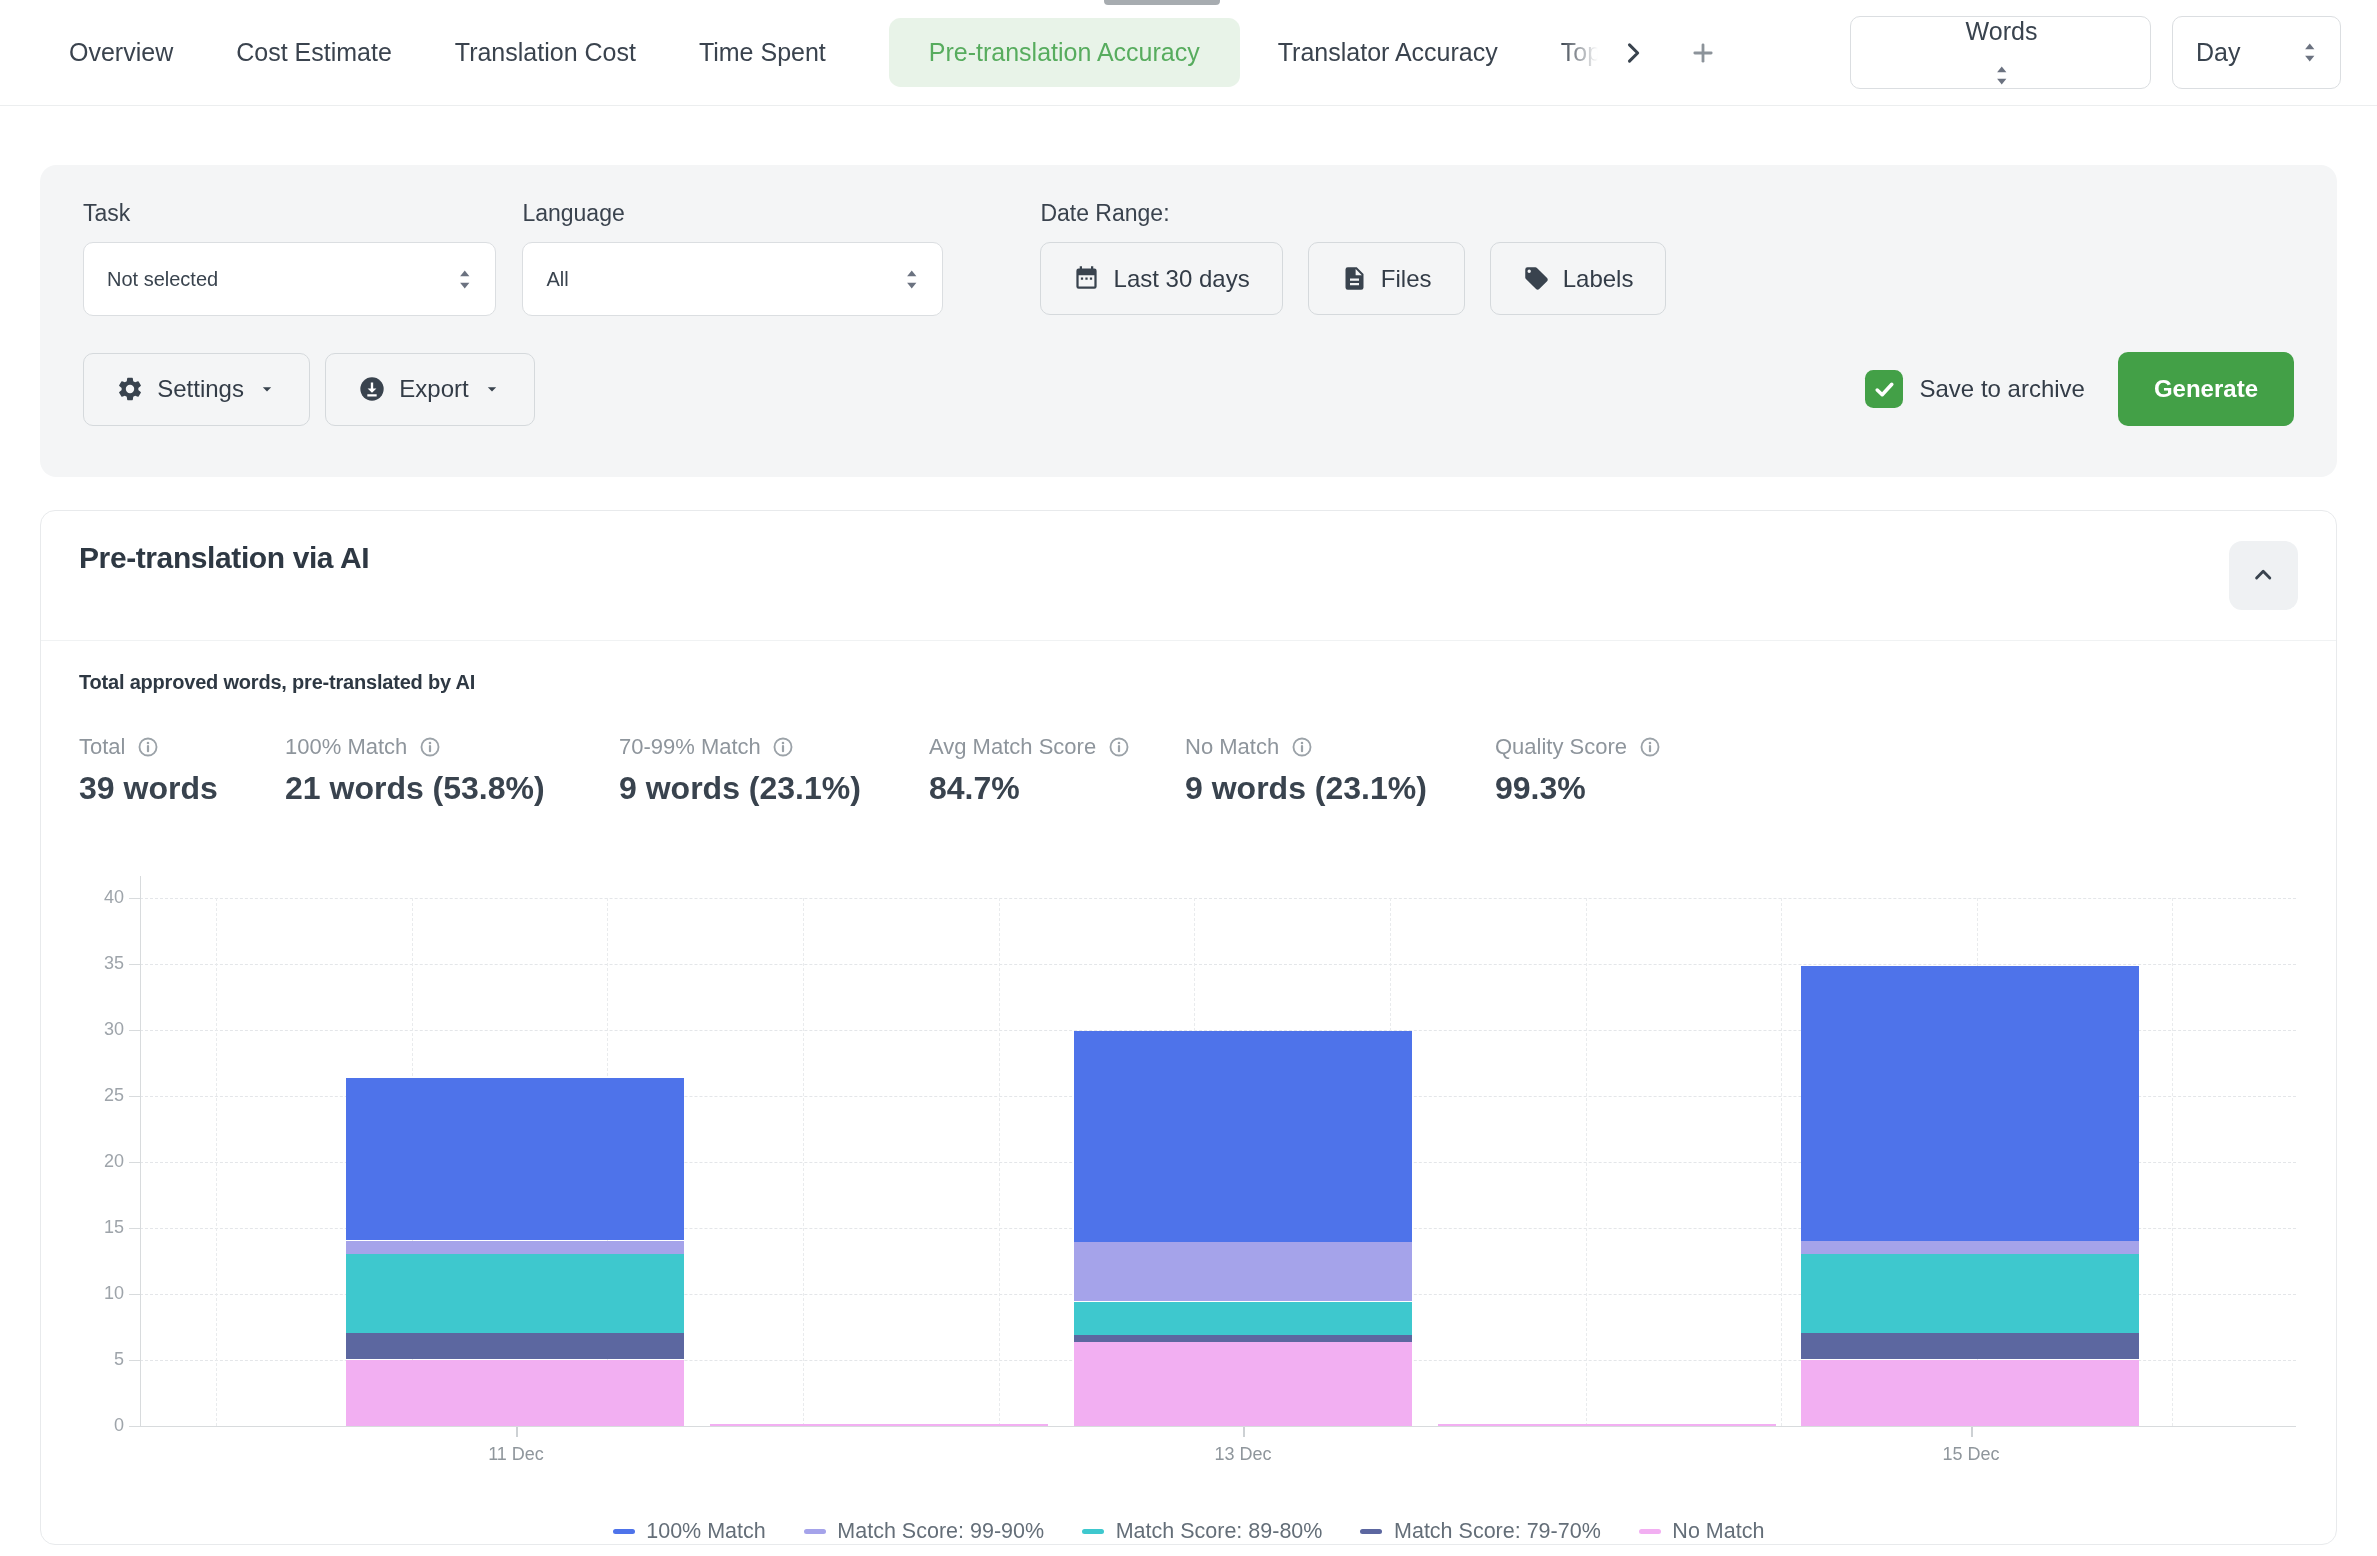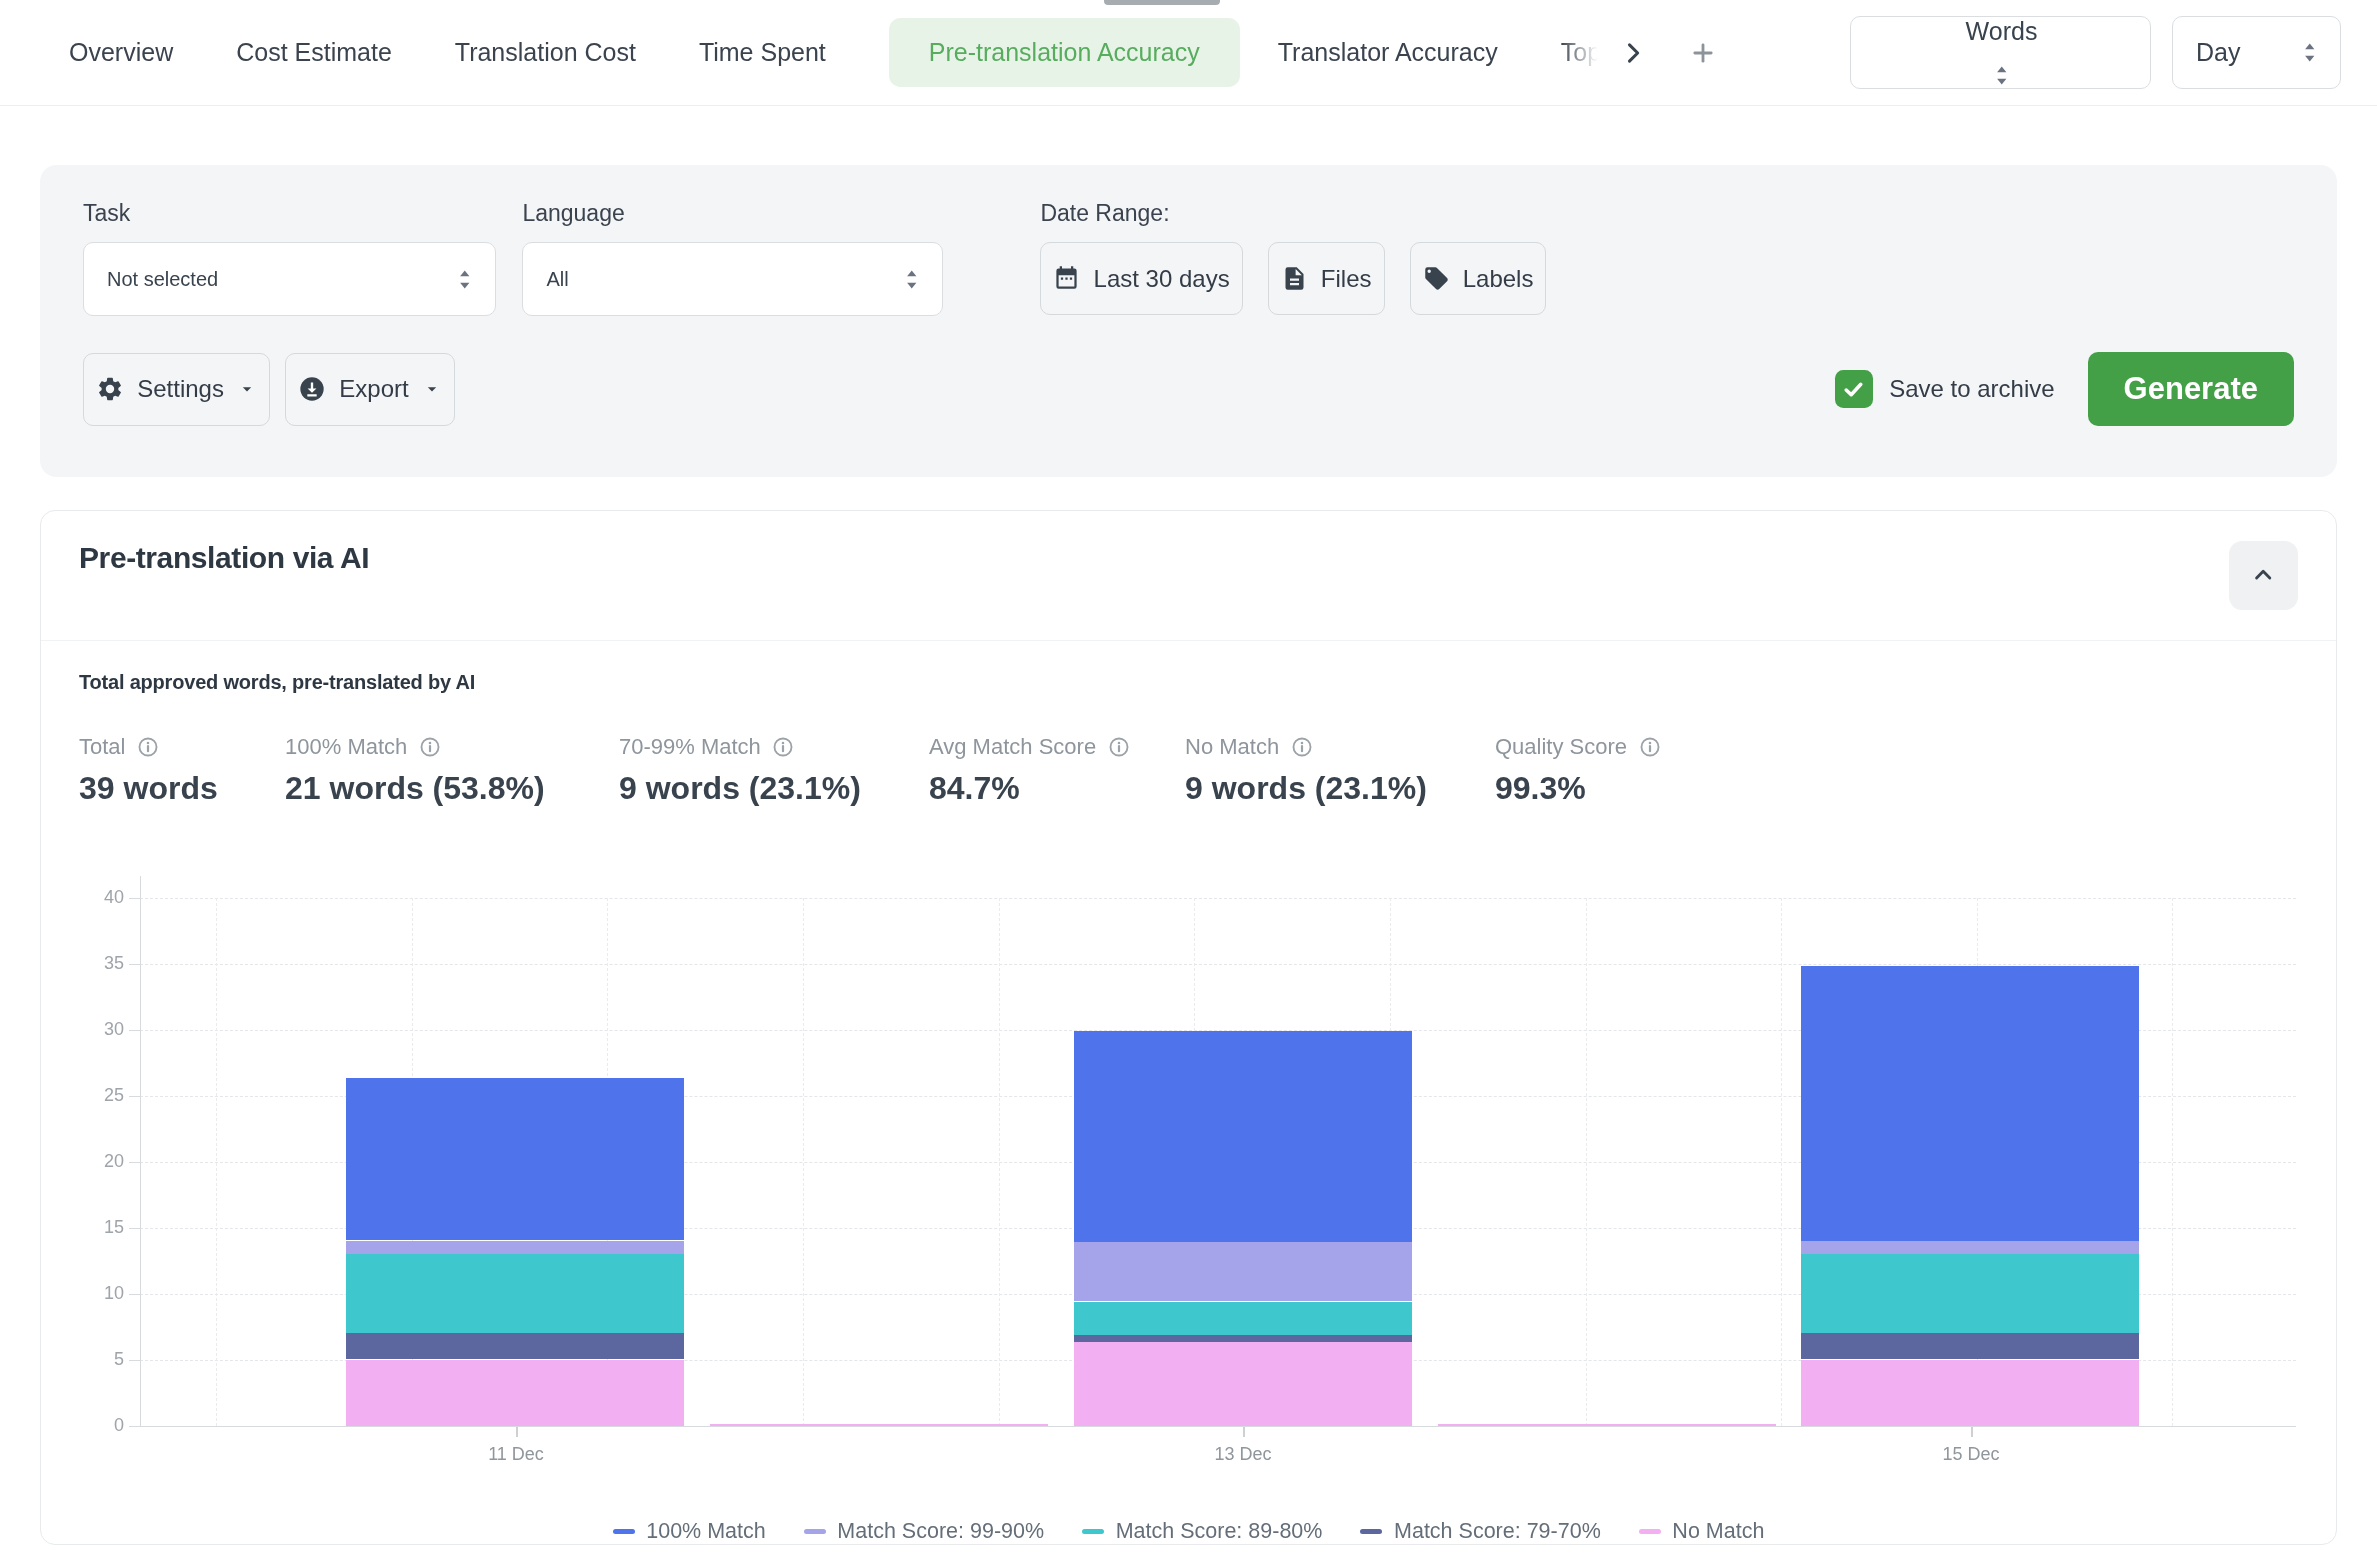--- a/index.html
+++ b/index.html
@@ -33,30 +33,30 @@
 
   
   .filter-panel { margin:59px 40px 0; background:#F4F5F6; border-radius:16.5px;
     padding:35px 43px 51px; }
   .filter-row1 { display:flex; align-items:flex-start; }
   .fgroup-label { font-size:23px; color:#3A434E; margin-bottom:15px; }
   .fgroup-task { width:413px; margin-right:26.4px; }
   .fgroup-lang { width:421px; margin-right:97px; }
   .fselect { height:74px; font-size:20px; }
   .btn { display:inline-flex; align-items:center; gap:13.2px; background:transparent;
-    border:1.7px solid #D5D9DC; border-radius:10px; height:73px; padding:0 12px;
+    border:1.7px solid #D5D9DC; border-radius:10px; height:73px; padding:0 32px;
     font-size:24px; color:#333C47; cursor:pointer; font-family:"Liberation Sans",sans-serif; }
   .daterange-btns { display:flex; gap:25px; }
   .filter-row2 { display:flex; align-items:center; margin-top:36px; }
   .row2-right { margin-left:auto; display:flex; align-items:center; }
   .checkbox { width:38px; height:38px; background:#43A047; border-radius:8.3px;
     display:inline-flex; align-items:center; justify-content:center; cursor:pointer; }
   .cb-label { font-size:24px; color:#333C47; margin-left:16.5px; }
   .btn-generate { margin-left:33px; background:#43A047; color:#fff; border:none;
-    border-radius:10px; height:74px; padding:0 36px; font-size:31px; font-weight:700;
+    border-radius:10px; height:74px; padding:0 36px; font-size:24px; font-weight:700;
     cursor:pointer; font-family:"Liberation Sans",sans-serif; }
   .mr18 { margin-right:15px; }
 
   
   .card { margin:33px 40px 0; border:1.7px solid #E8EAEC; border-radius:15px;
     background:#fff; min-height:1015px; }
   .card-header { display:flex; align-items:flex-start; justify-content:space-between;
     padding:30px 38px; }
   .card-title { font-size:30px; font-weight:700; color:#2E3843; letter-spacing:-0.4px; }
   .collapse-btn { width:69px; height:69px; background:#EFF1F3; border:none;

